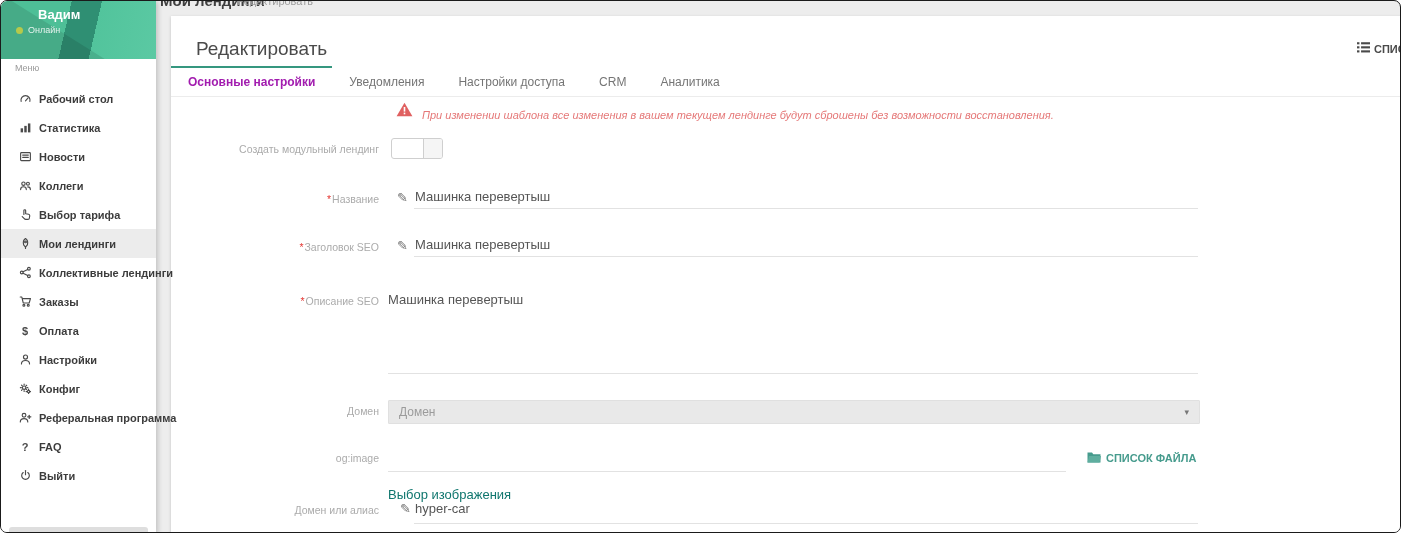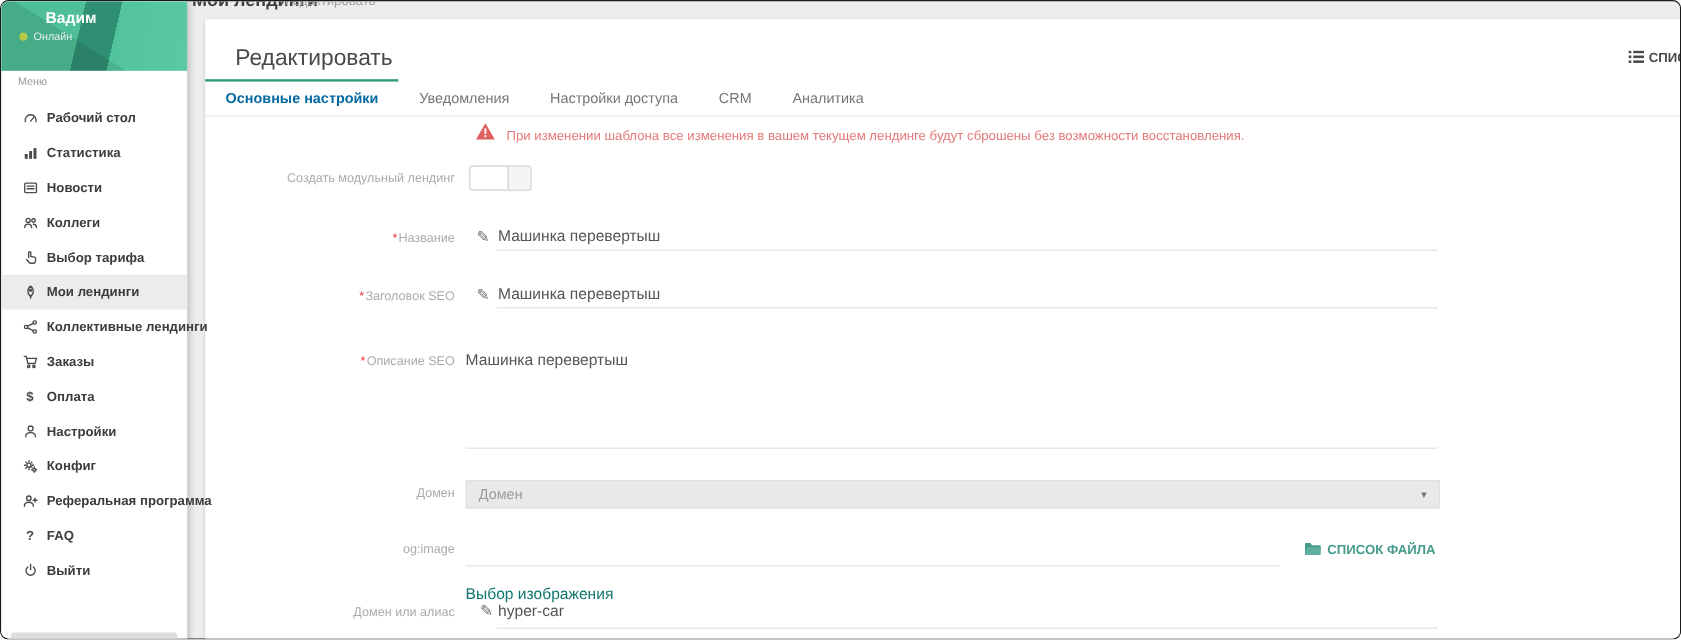--- a/index.html
+++ b/index.html
@@ -42,30 +42,30 @@
   #card-title { position:absolute; left:25px; top:22px; font-size:19px; color:#4a4a4a; }
   #list-link { position:absolute; left:1186px; top:26px; display:flex; align-items:center; gap:4px;
     font-size:11px; font-weight:700; color:#4a4a4a; cursor:pointer; white-space:nowrap; }
   #list-link svg { width:13px; height:11px; }
 
   
   #tabs { position:absolute; left:0; top:50px; width:100%; height:31px; display:flex;
     border-bottom:1px solid #ececec; }
   .tab { padding:0 17px; display:flex; align-items:center; font-size:12px; color:#757575;
     cursor:pointer; border-top:2px solid transparent; }
-  .tab.active { color:#0369a1; font-weight:700; border-top:2px solid #35977f; }
+  .tab.active { color:#a21caf; font-weight:700; border-top:2px solid #35977f; }
 
   
   .flabel { position:absolute; width:378px; text-align:right; font-size:10.5px; color:#ababab; }
   .req { color:#e53935; margin-right:1px; }
   .pencil-icon { position:absolute; font-size:13px; color:#6e6e6e; }
   .fvalue { position:absolute; font-size:13px; color:#555; white-space:nowrap; cursor:text; }
   .funderline { position:absolute; border-bottom:1px solid #e2e2e2; height:0; }
 
-  #warning { position:absolute; left:395px; top:101px; display:flex; align-items:center; gap:9px; }
+  #warning { position:absolute; left:395px; top:101px; display:flex; align-items:flex-end; gap:9px;font-style:italic; }
   #warning-text { font-size:11px; color:#e57878; padding-top:3px; }
   #warning svg { width:17px; height:15px; flex:none; }
 
   #toggle-label { left:0; top:142px; }
   #toggle { position:absolute; left:390px; top:137px; width:52px; height:21px; border:1px solid #cfcfcf;
     border-radius:3px; background:#fff; cursor:pointer; overflow:hidden; }
   #toggle-on { position:absolute; left:0; top:0; width:33px; height:19px; background:#5f86b3;
     color:#fff; font-size:10px; font-weight:700; display:flex; align-items:center; justify-content:center;margin-top:33px; }
   #toggle-knob { position:absolute; right:0; top:0; width:19px; height:19px; background:#f5f5f5;
     border-left:1px solid #cfcfcf; }

